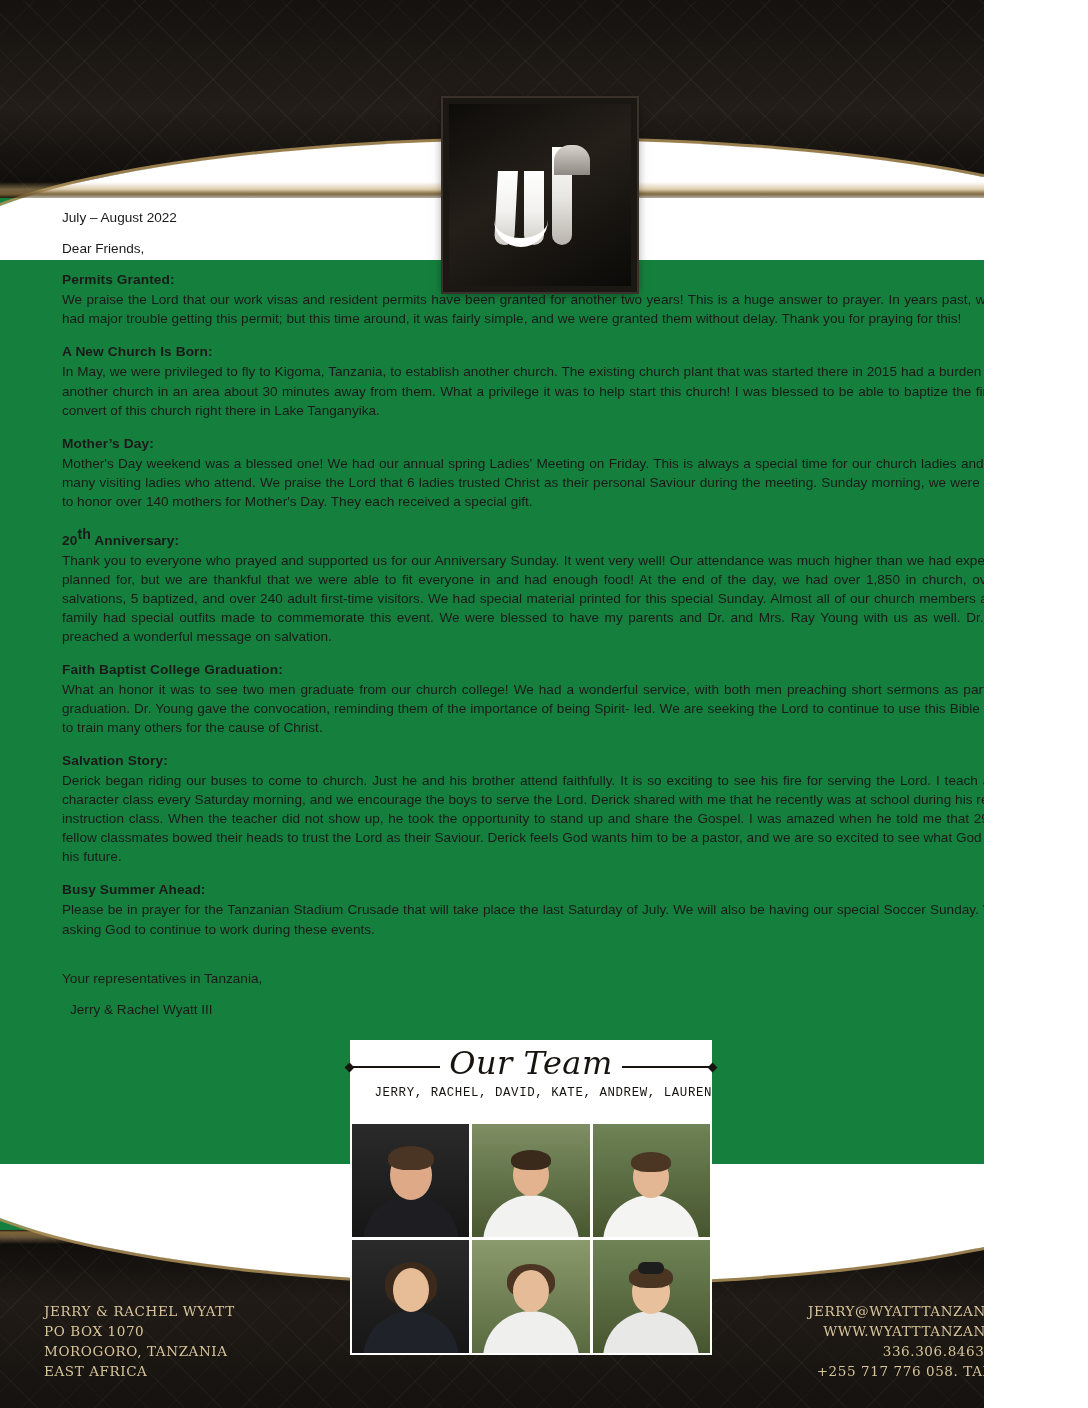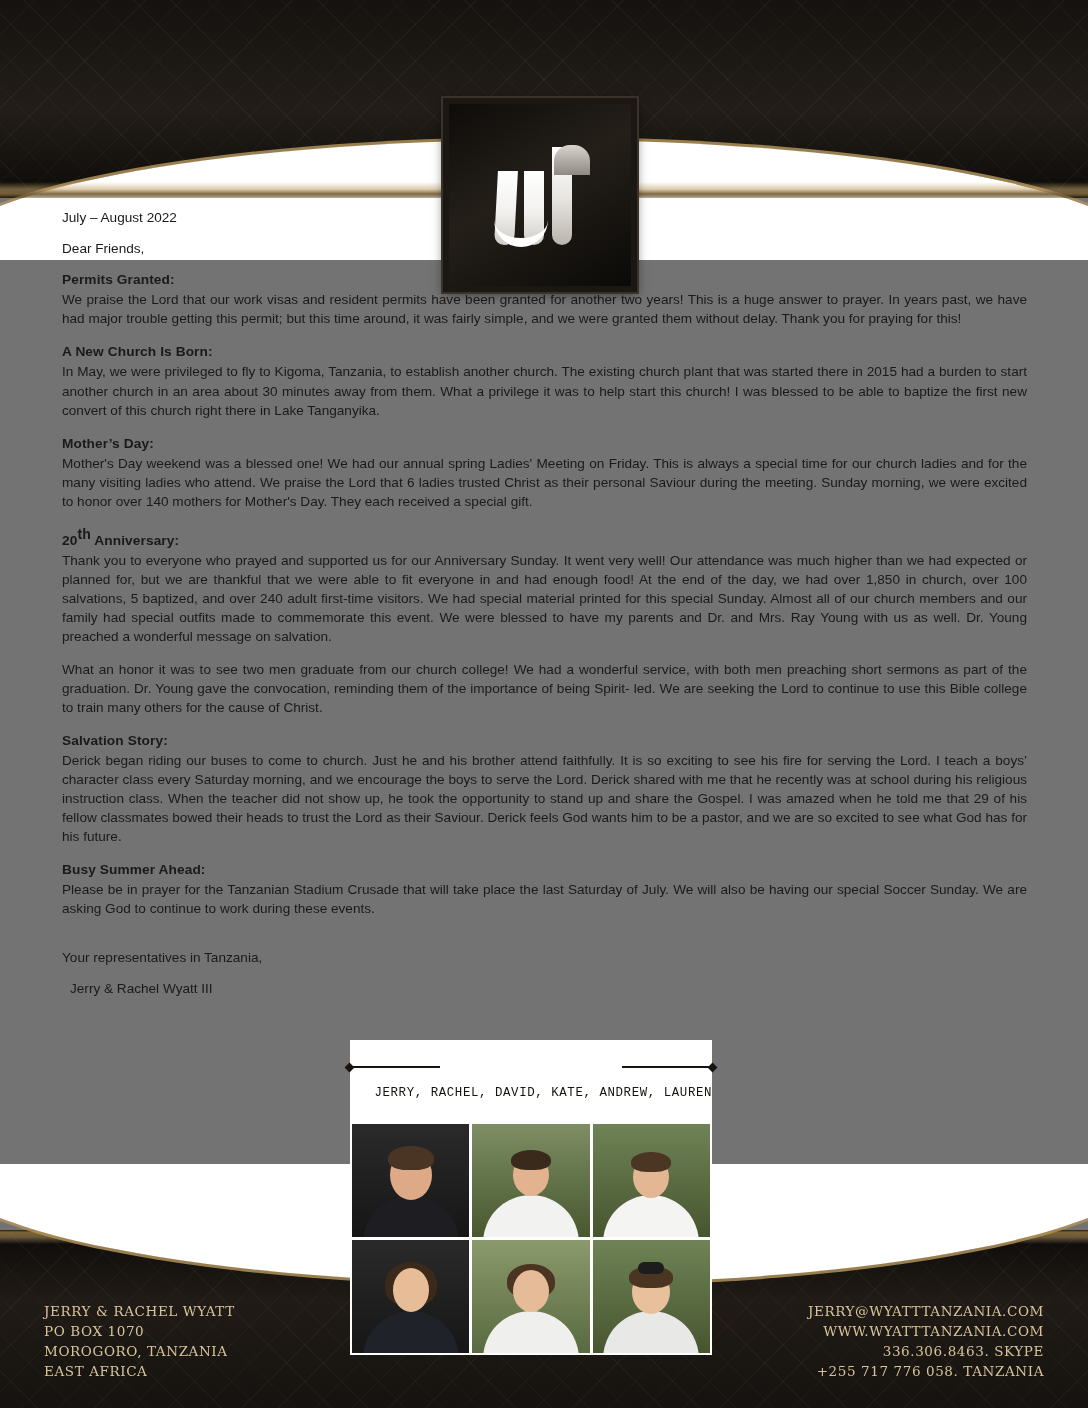--- a/index.html
+++ b/index.html
@@ -12,23 +12,23 @@
     background: #ffffff;
     font-family: "Liberation Sans", sans-serif;
     color: #111111;
     overflow: hidden;
     position: relative;
   }
 
   
   .page {
     position: relative;
-    width: 1088px;
+    width: 984px;
     height: 1408px;
-    background: #737373;
+    background: #15803d;
     overflow: hidden;
   }
 
   
   .header-band {
     position: absolute;
     top: 0; left: 0;
     width: 1088px;
     height: 198px;
     background:
@@ -341,20 +341,21 @@
       <h3>Mother’s Day:</h3>
       <p>Mother's Day weekend was a blessed one! We had our annual spring Ladies' Meeting on Friday. This is always a special time for our church ladies and for the many visiting ladies who attend. We praise the Lord that 6 ladies trusted Christ as their personal Saviour during the meeting. Sunday morning, we were excited to honor over 140 mothers for Mother's Day. They each received a special gift.</p>
     </div>
 
     <div class="sect">
       <h3><span>20</span><span class="sup">th</span><span> Anniversary:</span></h3>
       <p>Thank you to everyone who prayed and supported us for our Anniversary Sunday. It went very well! Our attendance was much higher than we had expected or planned for, but we are thankful that we were able to fit everyone in and had enough food! At the end of the day, we had over 1,850 in church, over 100 salvations, 5 baptized, and over 240 adult first-time visitors. We had special material printed for this special Sunday. Almost all of our church members and our family had special outfits made to commemorate this event. We were blessed to have my parents and Dr. and Mrs. Ray Young with us as well. Dr. Young preached a wonderful message on salvation.</p>
     </div>
 
     <div class="sect">
+      <h3>Faith Baptist College Graduation:</h3>
       <p>What an honor it was to see two men graduate from our church college! We had a wonderful service, with both men preaching short sermons as part of the graduation. Dr. Young gave the convocation, reminding them of the importance of being Spirit- led. We are seeking the Lord to continue to use this Bible college to train many others for the cause of Christ.</p>
     </div>
 
     <div class="sect">
       <h3>Salvation Story:</h3>
       <p>Derick began riding our buses to come to church. Just he and his brother attend faithfully. It is so exciting to see his fire for serving the Lord. I teach a boys’ character class every Saturday morning, and we encourage the boys to serve the Lord. Derick shared with me that he recently was at school during his religious instruction class. When the teacher did not show up, he took the opportunity to stand up and share the Gospel. I was amazed when he told me that 29 of his fellow classmates bowed their heads to trust the Lord as their Saviour. Derick feels God wants him to be a pastor, and we are so excited to see what God has for his future.</p>
     </div>
 
     <div class="sect">
       <h3>Busy Summer Ahead:</h3>
@@ -362,20 +363,21 @@
     </div>
 
     <div class="sign-gap"></div>
     <p class="line">Your representatives in Tanzania,</p>
     <p class="sign">Jerry &amp; Rachel Wyatt III</p>
   </div>
 
   <div class="team-card">
     <div class="team-title-wrap">
       <div class="rule left"></div>
+      <div class="team-title">Our Team</div>
       <div class="rule right"></div>
     </div>
     <p class="team-names">JERRY, RACHEL, DAVID, KATE, ANDREW, LAUREN</p>
     <div class="photo-grid">
       <div class="photo p1">
         <div class="ph-bg dark"></div>
           <div class="body-shape"></div>
           <div class="head"></div>
           <div class="hair"></div>
       </div>

